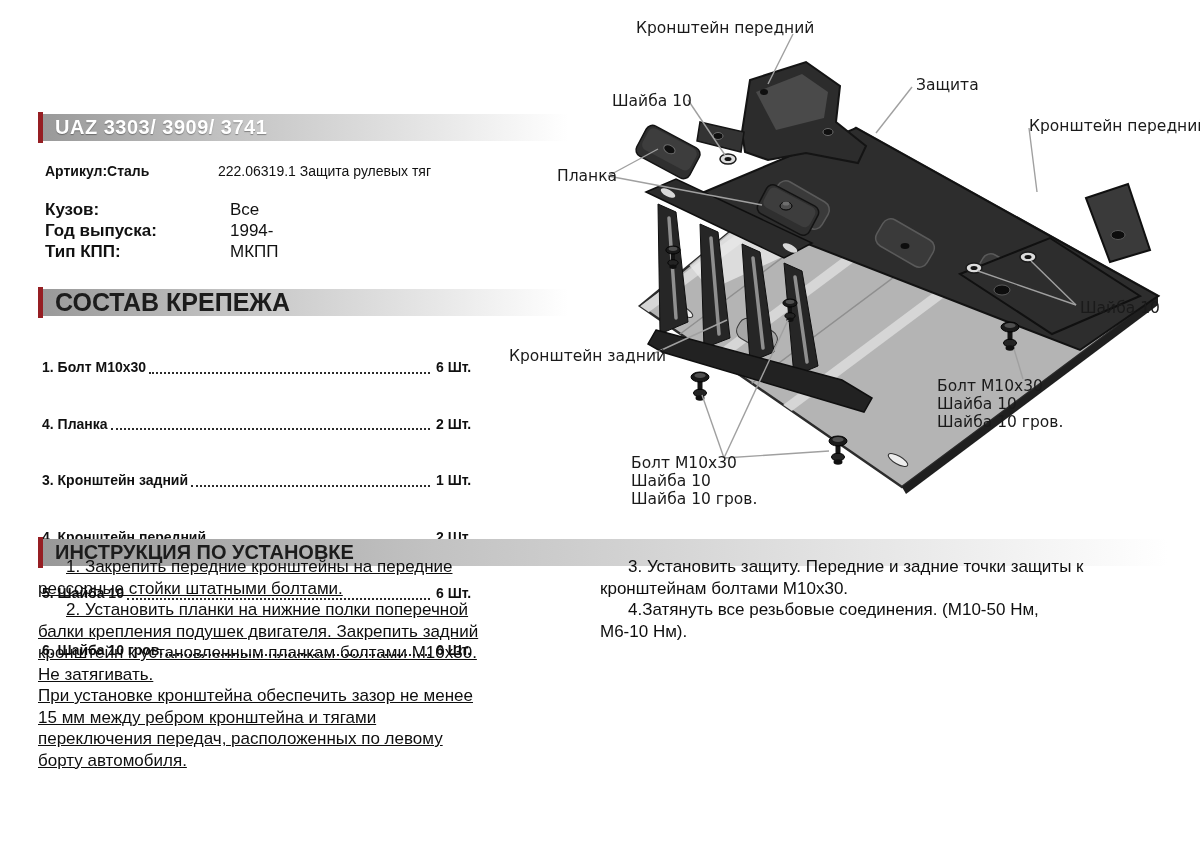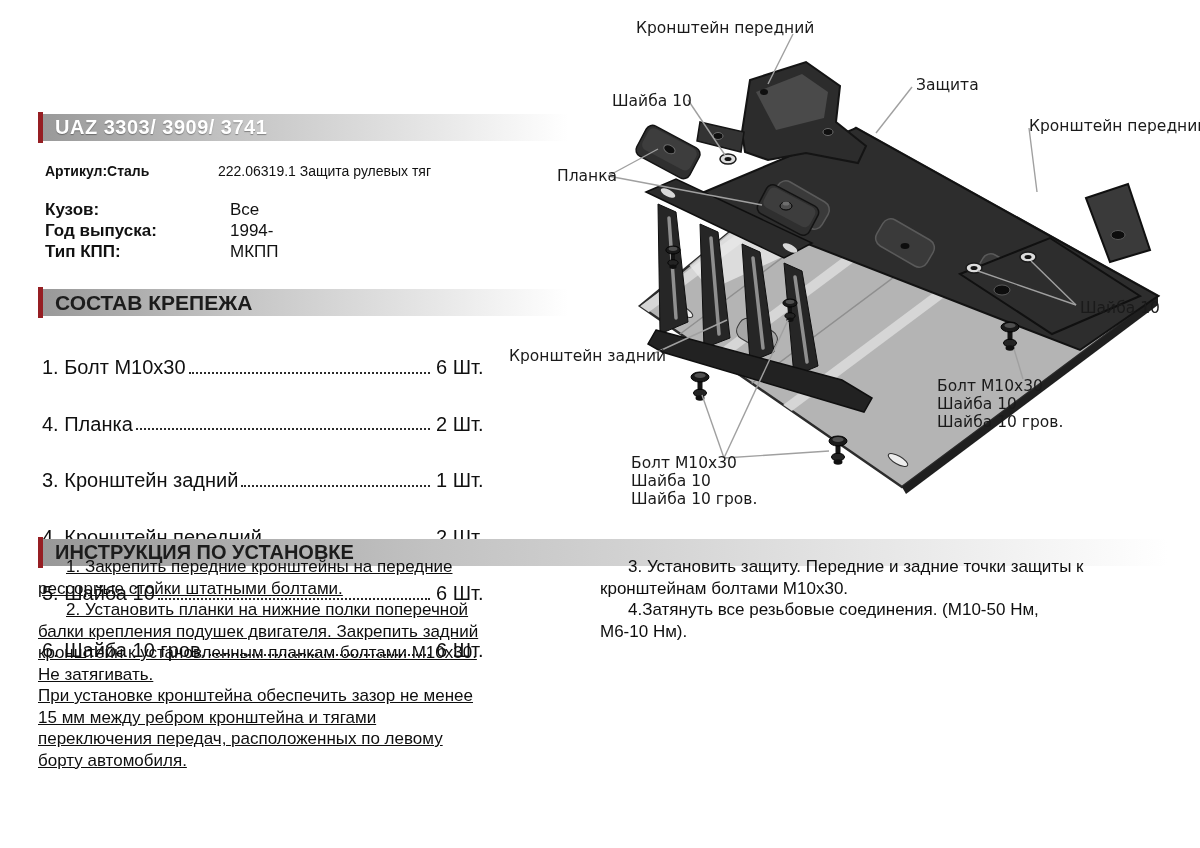--- a/index.html
+++ b/index.html
@@ -13,33 +13,33 @@
     position:absolute;left:38px;height:27px;display:flex;align-items:center;
     background:linear-gradient(90deg,#989898 0%,#c2c2c2 35%,#e7e7e7 75%,#ffffff 100%);
   }
   .bar .accent{
     position:absolute;left:0;top:-2px;width:5px;height:31px;background:#961e23;
   }
   .bar .bar-label{padding-left:17px;font-weight:bold;}
   .bar-main{top:114px;width:530px;}
   .bar-main .bar-label{color:#fff;font-size:20px;letter-spacing:.5px;text-shadow:0 1px 1px rgba(0,0,0,.35);}
   .bar-fast{top:289px;width:530px;}
-  .bar-fast .bar-label{color:#1c1c1c;font-size:21px;}
+  .bar-fast .bar-label{color:#1c1c1c;font-size:25px;}
   .bar-instr{top:523px;width:1130px;margin-top:16px;}
   .bar-instr .bar-label{color:#1c1c1c;font-size:20px;}
 
   
   .article-row{position:absolute;left:45px;top:160px;width:520px;display:flex;font-size:14px;line-height:22px;}
   .article-row .lbl{font-weight:bold;width:173px;flex:none;}
   .specs{position:absolute;left:45px;top:199px;width:520px;font-size:17px;line-height:21px;}
   .spec-row{display:flex;}
   .spec-row .lbl{font-weight:bold;width:185px;flex:none;}
 
   
-  .fast-list{position:absolute;left:42px;top:321px;width:452px;font-size:20px;line-height:20.5px;color:#101010;}
+  .fast-list{position:absolute;left:42px;top:321px;width:452px;font-size:14px;line-height:20.5px;color:#101010;font-weight:bold;}
   .fast-row{display:flex;align-items:flex-end;}
   .fast-row .nm{white-space:nowrap;}
   .fast-row .lead{flex:1;border-bottom:2px dotted #2b2b2b;margin:0 6px 4px 3px;min-width:12px;}
   .fast-row .qty{width:58px;flex:none;white-space:nowrap;margin-top:36px;}
 
   
   .instr-col{position:absolute;top:556px;font-size:17px;line-height:21.5px;color:#0e0e0e;}
   .instr-left{left:38px;width:540px;text-decoration:underline;}
   .instr-right{left:600px;width:568px;}
   .instr-col p{margin:0;white-space:pre-line;}

